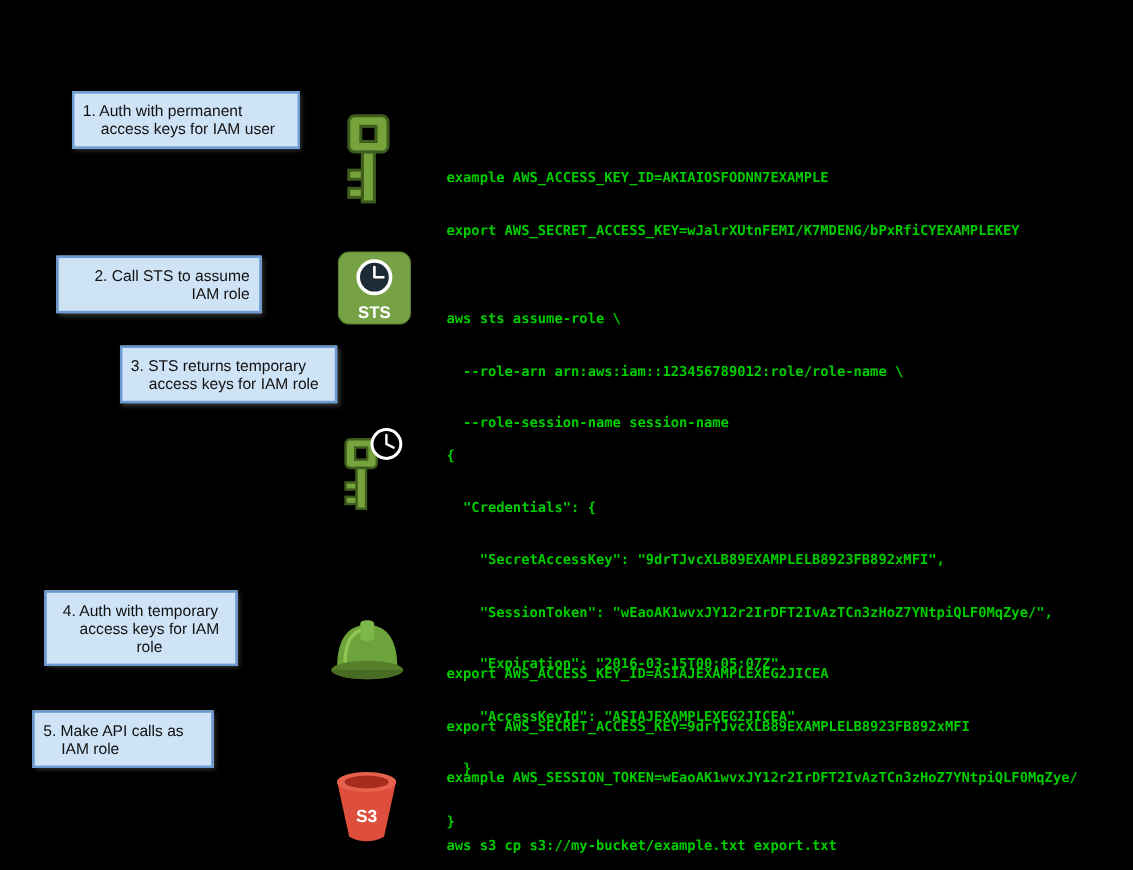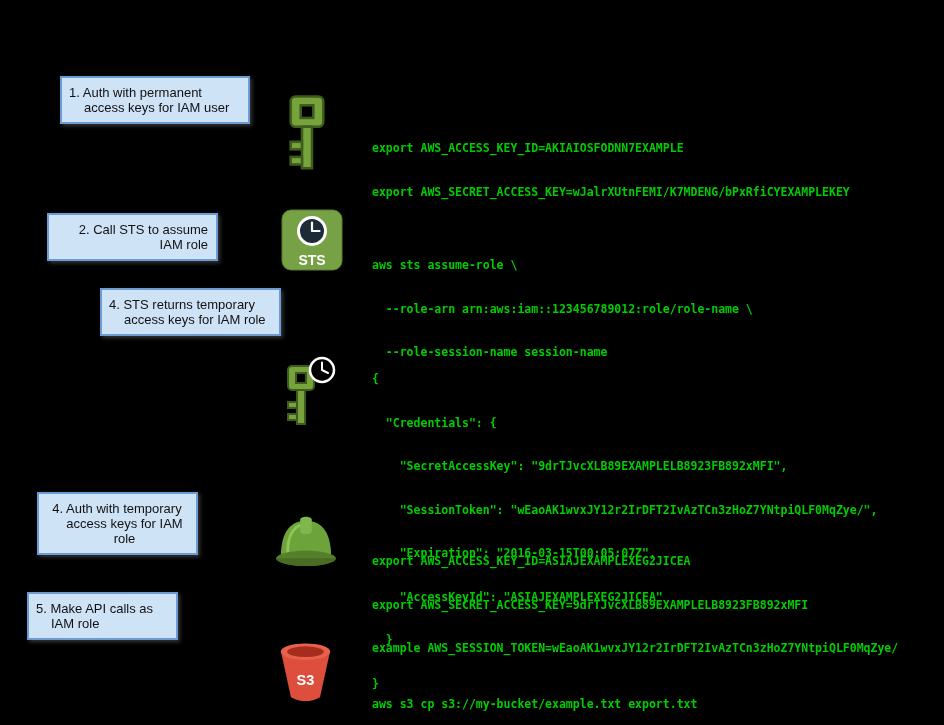--- a/index.html
+++ b/index.html
@@ -49,42 +49,42 @@
         <rect x="7" y="2" width="26" height="24" rx="4"></rect>
         <rect x="16" y="26" width="8" height="33"></rect>
         <rect x="7" y="38" width="9" height="6"></rect>
         <rect x="7" y="50" width="9" height="6"></rect>
       </g>
       <rect x="15" y="9" width="10" height="10" fill="#000000" stroke="#3e5c1c" stroke-width="2"></rect>
     </svg>
   </div>
 
   <div class="code" style="left:372px; top:112px;">
-    <div>export AWS_ACCESS_KEY_ID=AKIAIOSFODNN7EXAMPLE</div>
+    <div>example AWS_ACCESS_KEY_ID=AKIAIOSFODNN7EXAMPLE</div>
     <div>export AWS_SECRET_ACCESS_KEY=wJalrXUtnFEMI/K7MDENG/bPxRfiCYEXAMPLEKEY</div>
   </div>
 
   <div class="step-box" style="left:47px; top:213px; width:171px;text-align:right;">2. Call STS to assume IAM role</div>
 
   <div class="icon" style="left:264px; top:209px;">
     <svg viewBox="0 0 62 62" width="62" height="62" aria-hidden="true">
       <rect x="1" y="1" width="60" height="60" rx="9" fill="#76a144" stroke="#5a7c33" stroke-width="1"></rect>
       <circle cx="31" cy="22" r="13.5" fill="#1d2b36" stroke="#ffffff" stroke-width="3"></circle>
       <path d="M31 22 L31 13.5 M31 22 L38.5 22" stroke="#ffffff" stroke-width="2.2" fill="none" stroke-linecap="round"></path>
       <text x="31" y="56" text-anchor="middle" font-size="14" font-weight="bold" fill="#ffffff">STS</text>
     </svg>
   </div>
 
   <div class="code" style="left:372px; top:229px;">
     <div>aws sts assume-role \</div>
     <div>  --role-arn arn:aws:iam::123456789012:role/role-name \</div>
     <div>  --role-session-name session-name</div>
   </div>
 
-  <div class="step-box" style="left:100px; top:288px; width:181px;">4. STS returns temporary access keys for IAM role</div>
+  <div class="step-box" style="left:100px; top:288px; width:181px;">3. STS returns temporary access keys for IAM role</div>
 
   <div class="icon" style="left:262px; top:356px;">
     <svg viewBox="0 0 58 80" width="58" height="80" aria-hidden="true">
       <g stroke="#3e5c1c" stroke-width="2" fill="#76a33c">
         <rect x="9" y="10" width="26" height="24" rx="4"></rect>
         <rect x="18" y="34" width="8" height="34"></rect>
         <rect x="9" y="46" width="9" height="6"></rect>
         <rect x="9" y="58" width="9" height="6"></rect>
       </g>
       <rect x="17" y="17" width="10" height="10" fill="#000000" stroke="#3e5c1c" stroke-width="2"></rect>

